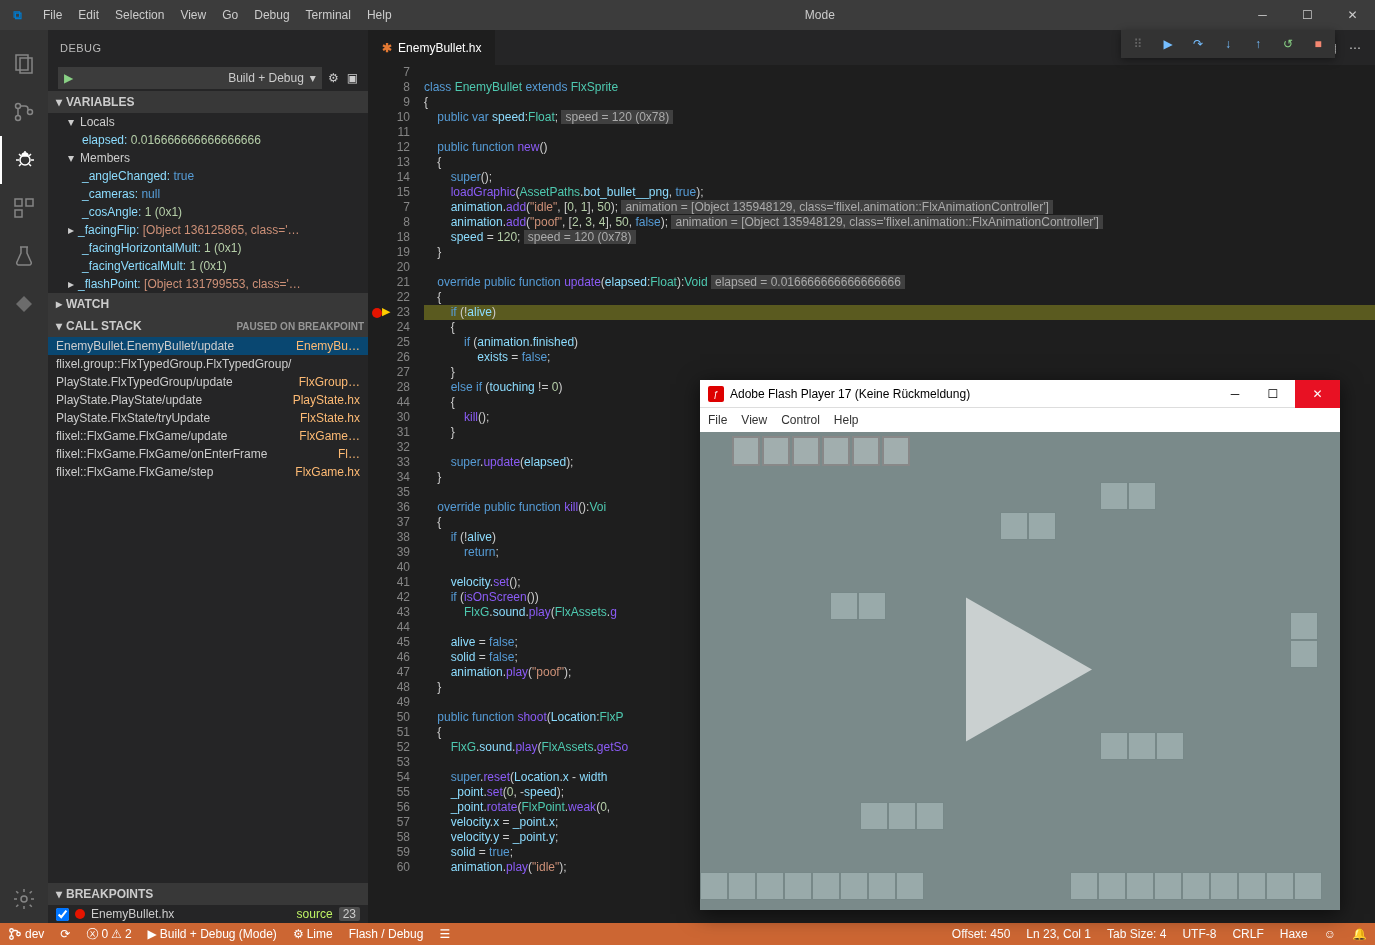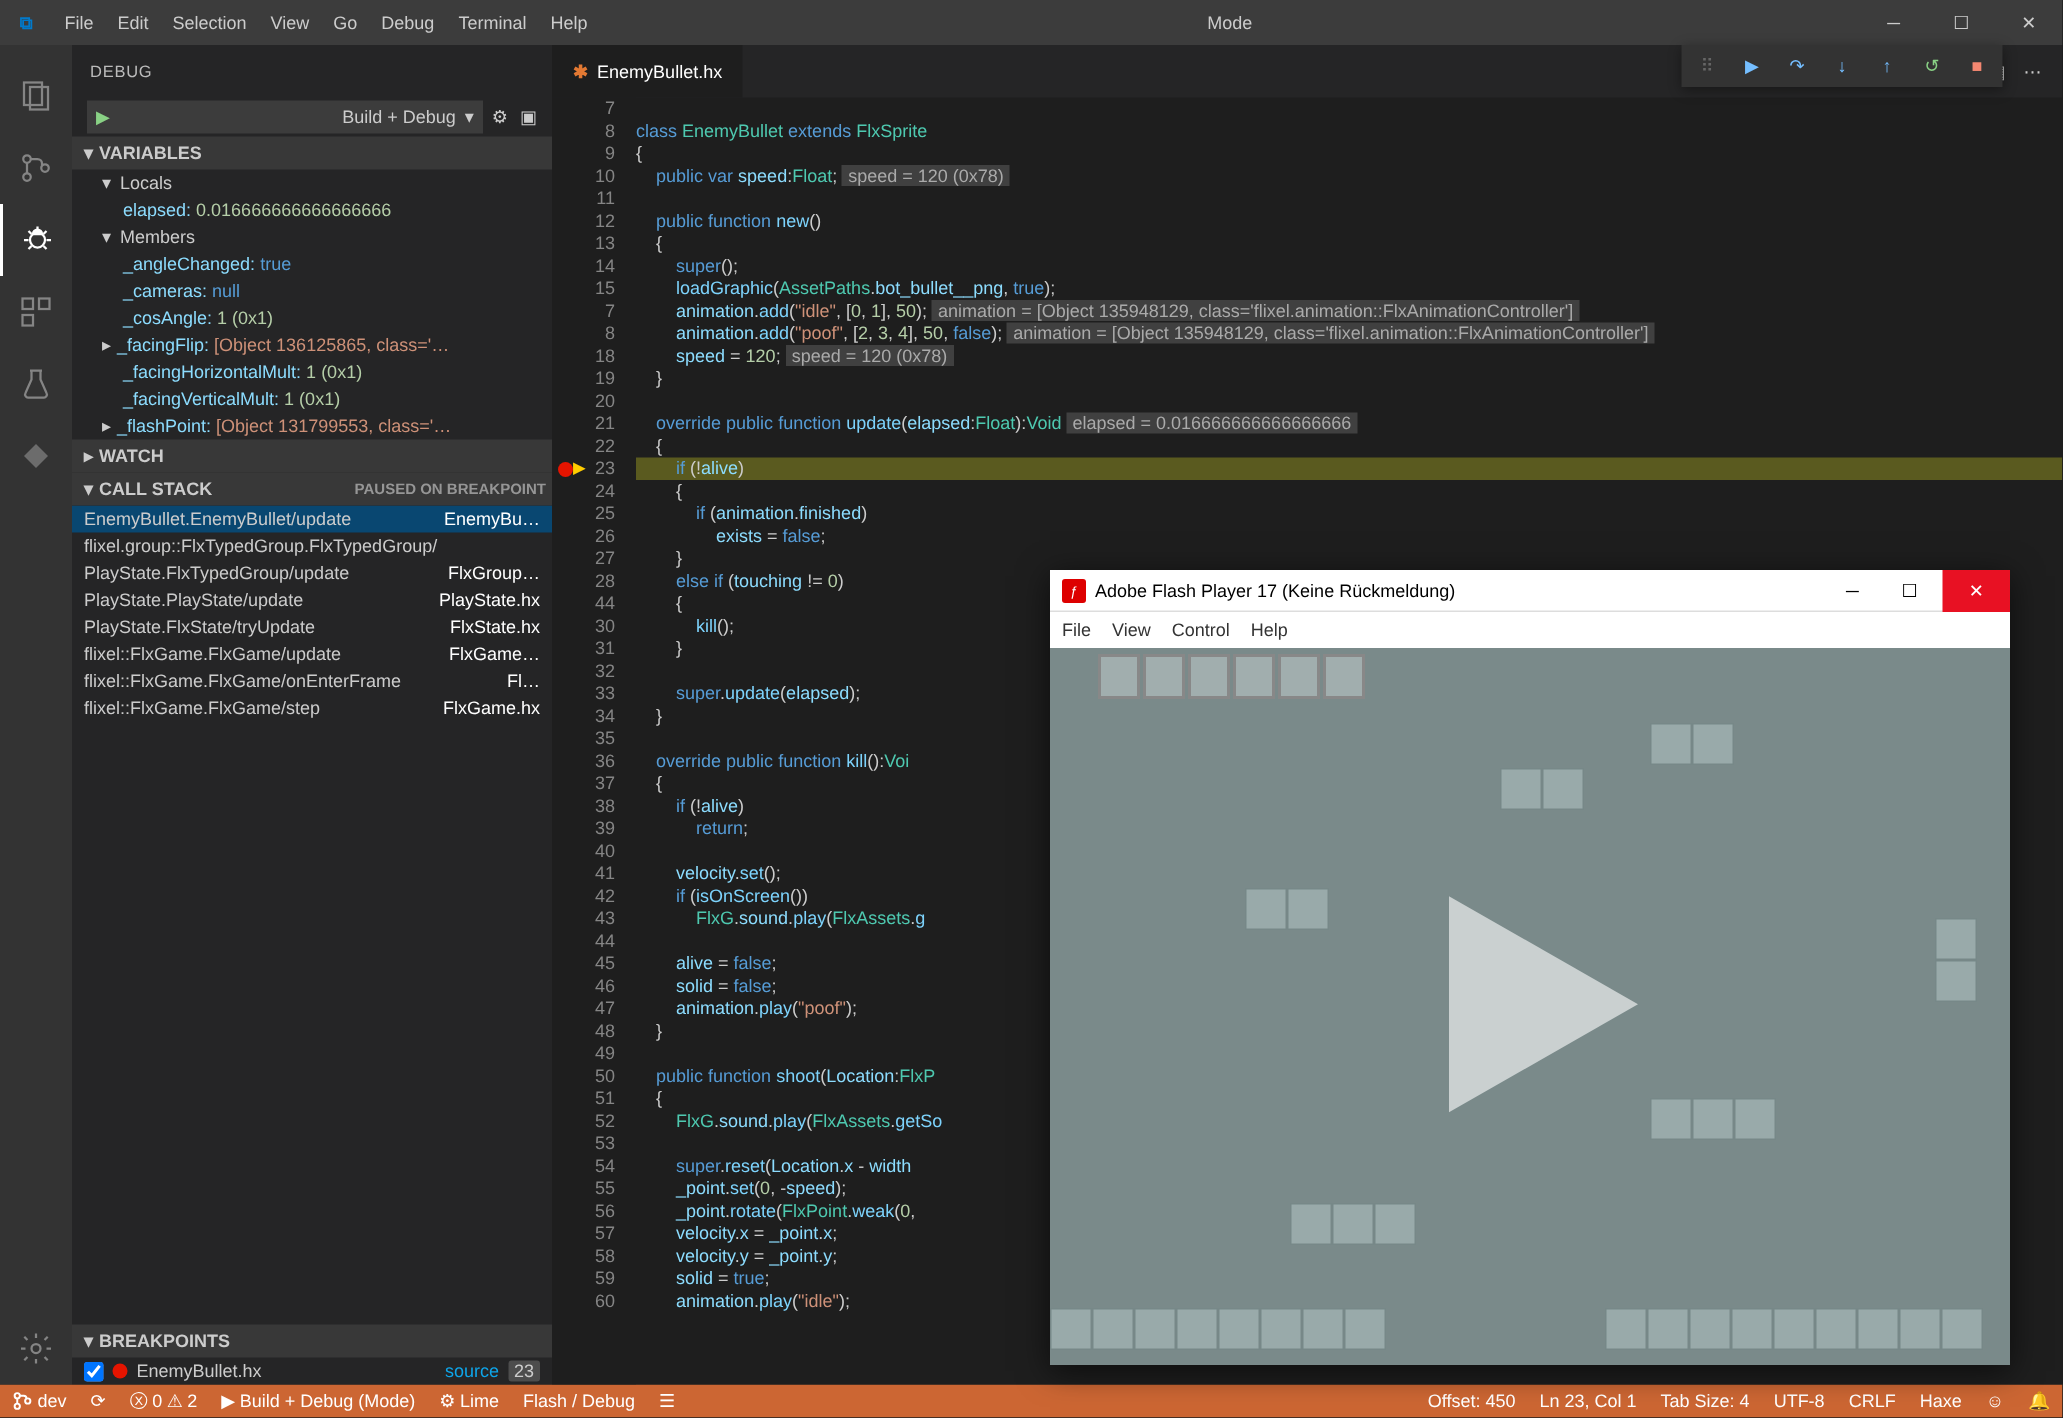--- a/index.html
+++ b/index.html
@@ -41,46 +41,46 @@
 .var-item { padding: 2px 0 2px 34px; white-space: nowrap; overflow: hidden; text-overflow: ellipsis; }
 .var-item .n { color: #8cdcfe; }
 .var-item .v { color: #ce9178; }
 .var-item .num { color: #b5cea8; }
 .var-item .kw { color: #569cd6; }
 
 .callstack-paused { font-size: 10px; color: #969696; }
 .cs-item { padding: 2px 8px; display: flex; cursor: pointer; }
 .cs-item.sel { background: #094771; }
 .cs-item .fn { flex: 1; white-space: nowrap; overflow: hidden; text-overflow: ellipsis; color: #ccc; }
-.cs-item .fl { color: #ffffff; margin-left: 16px; white-space: nowrap; overflow: hidden; text-overflow: ellipsis; max-width: 90px; }
+.cs-item .fl { color: #fdba74; margin-left: 16px; white-space: nowrap; overflow: hidden; text-overflow: ellipsis; max-width: 90px; }
 
 .bp-item { padding: 2px 8px; display: flex; align-items: center; gap: 6px; }
 .bp-item input { margin: 0; }
 .bp-dot { width: 10px; height: 10px; border-radius: 50%; background: #e51400; }
 .bp-item .lbl { flex: 1; color: #ccc; }
-.bp-item .src { color: #0ea5e9; }
+.bp-item .src { color: #bef264; }
 .bp-item .ln { background: #4d4d4d; padding: 0 4px; border-radius: 2px; color: #ccc; }
 
 
 .editor { flex: 1; background: #1e1e1e; display: flex; flex-direction: column; position: relative; }
 .tabs { height: 35px; background: #252526; display: flex; align-items: stretch; }
 .tab { background: #1e1e1e; display: flex; align-items: center; padding: 0 14px; gap: 6px; border-right: 1px solid #252526; }
 .tab .ticon { color: #e37933; font-weight: bold; }
 .tab .tlabel { color: #fff; }
 .tabs .right-icons { margin-left: auto; display: flex; align-items: center; gap: 12px; padding: 0 14px; color: #ccc; }
 .code-area { flex: 1; display: flex; overflow: hidden; position: relative; }
 .gutter { width: 56px; background: #1e1e1e; text-align: right; padding-right: 14px; color: #858585; position: relative; }
 .gutter .bp-marker { position: absolute; left: 4px; width: 10px; height: 10px; border-radius: 50%; background: #e51400; }
 .gutter .arrow-marker { position: absolute; left: 14px; color: #ffcc00; font-size: 11px; }
 .code { flex: 1; white-space: pre; position: relative; }
 .line { height: 15px; line-height: 15px; }
 .highlight-line { background: #5a5a1f; }
 .k { color: #569cd6; }
 .t { color: #4ec9b0; }
-.f { color: #7dd3fc; }
+.f { color: #8b5cf6; }
 .s { color: #ce9178; }
 .n { color: #b5cea8; }
 .p { color: #8cdcfe; }
 .inline-val { background: #404040; color: #aaa; padding: 0 4px; }
 
 
 .debug-toolbar { position: absolute; top: 30px; right: 40px; height: 28px; background: #333; box-shadow: 0 2px 8px rgba(0,0,0,.4); display: flex; align-items: center; padding: 0 4px; gap: 4px; z-index: 5; }
 .debug-toolbar .dbtn { width: 26px; height: 22px; display: flex; align-items: center; justify-content: center; cursor: pointer; color: #75beff; }
 .debug-toolbar .grip { color: #666; cursor: move; }
 .debug-toolbar .stop { color: #f48771; }

